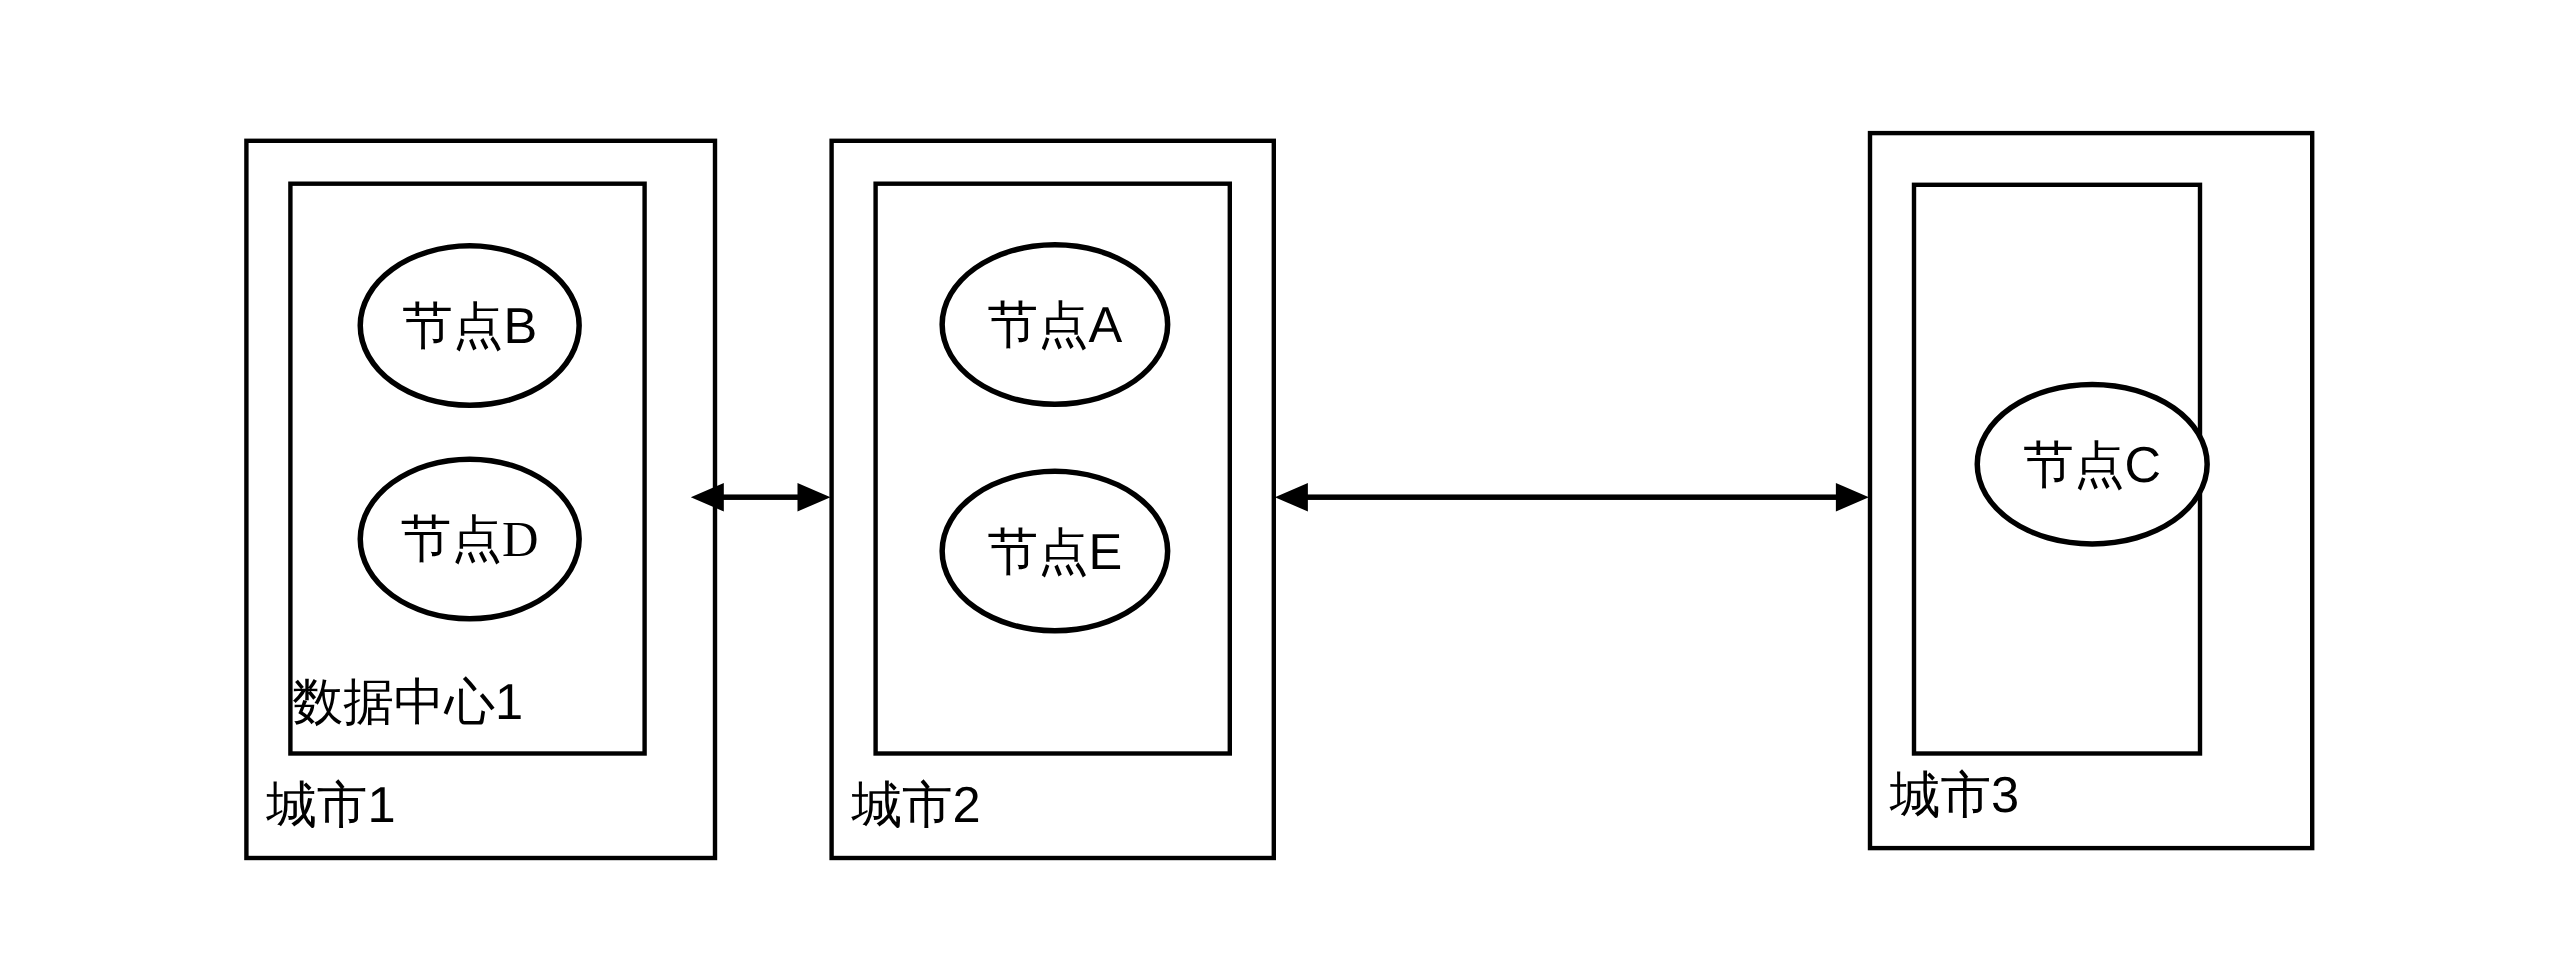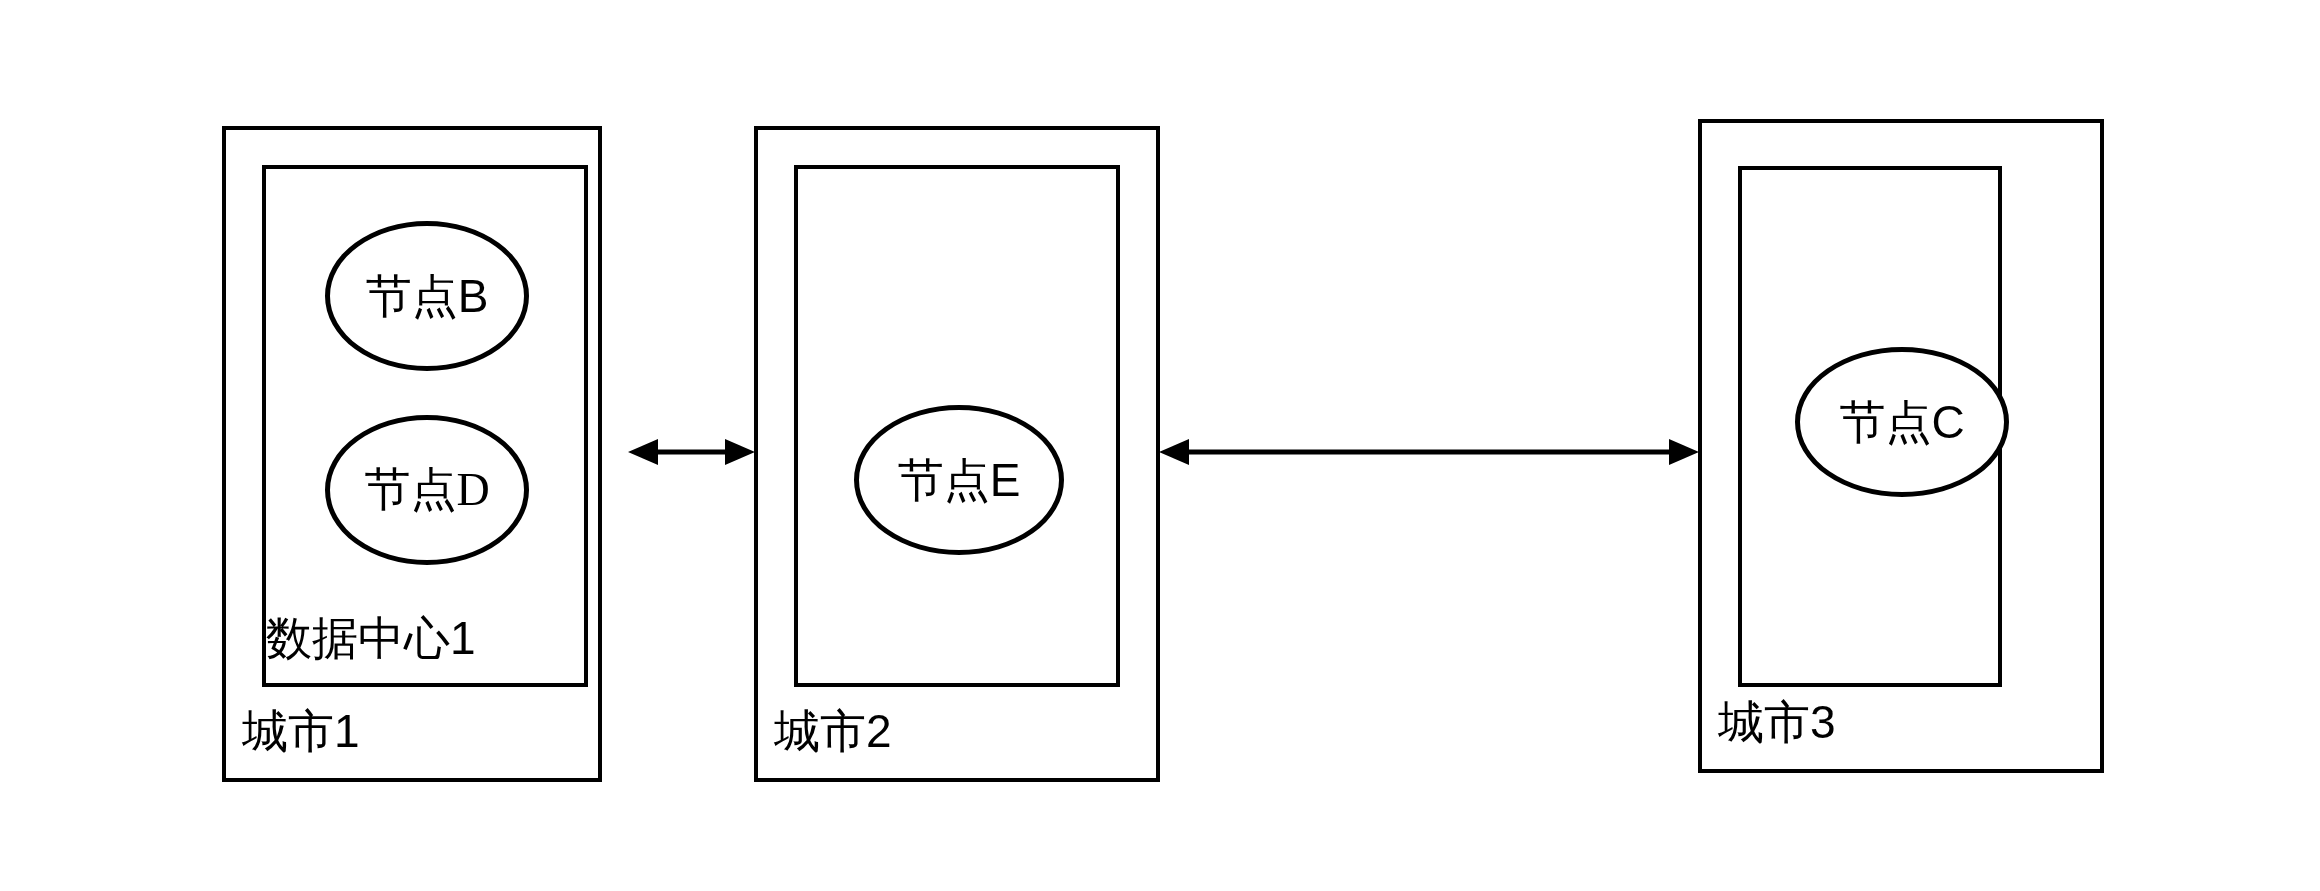--- a/index.html
+++ b/index.html
@@ -16,21 +16,21 @@
     color: #000000;
     overflow: hidden;
   }
   
   .city {
     position: absolute;
     border: 4px solid #000000;
     background: #ffffff;
     box-sizing: border-box;
   }
-  .city-1 { left: 222px; top: 126px; width: 380px; height: 656px; }
+  .city-1 { left: 222px; top: 126px; width: 430px; height: 656px; }
   .city-2 { left: 754px; top: 126px; width: 406px; height: 656px; }
   .city-3 { left: 1698px; top: 119px; width: 406px; height: 654px; }
 
   
   .datacenter {
     position: absolute;
     border: 4px solid #000000;
     background: #ffffff;
     box-sizing: border-box;
     left: 36px; top: 35px; width: 326px; height: 522px;
@@ -47,21 +47,21 @@
     display: flex;
     align-items: center;
     justify-content: center;
     font-size: 46px;
     line-height: 1;
     white-space: nowrap;
   }
   .node-b { left: 59px; top: 52px;  width: 204px; height: 150px; }
   .node-d { left: 59px; top: 246px; width: 204px; height: 150px; font-family: Liberation Serif, serif; }
   .node-a { left: 56px; top: 51px;  width: 210px; height: 150px; }
-  .node-e { left: 56px; top: 236px; width: 210px; height: 150px; }
+  .node-e { left: 56px; top: 257px; width: 210px; height: 150px; }
   .node-c { left: 53px; top: 177px; width: 214px; height: 150px; }
 
   
   .dc-label {
     position: absolute;
     left: 0; bottom: 18px;
     width: 100%;
     font-size: 46px;
     line-height: 1.15;
     white-space: nowrap;
@@ -114,20 +114,23 @@
       <div class="node node-d">
         <span>节点D</span>
       </div>
       <div class="dc-label">数据中心1</div>
     </div>
     <div class="city-label">城市1</div>
   </div>
 
   <div class="city city-2">
     <div class="datacenter">
+      <div class="node node-a">
+        <span>节点A</span>
+      </div>
       <div class="node node-e">
         <span>节点E</span>
       </div>
     </div>
     <div class="city-label">城市2</div>
   </div>
 
   <div class="city city-3">
     <div class="datacenter">
       <div class="node node-c">

